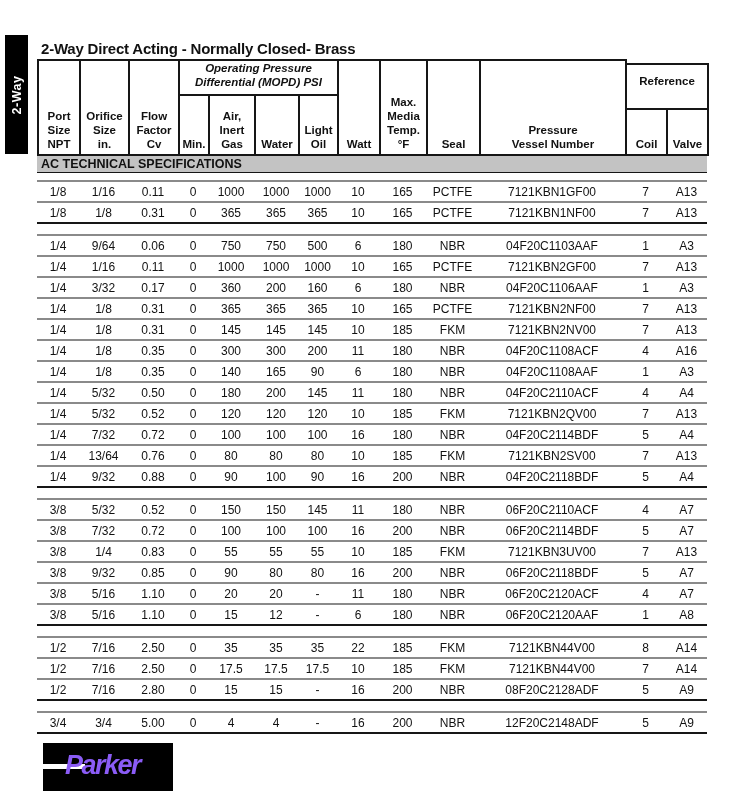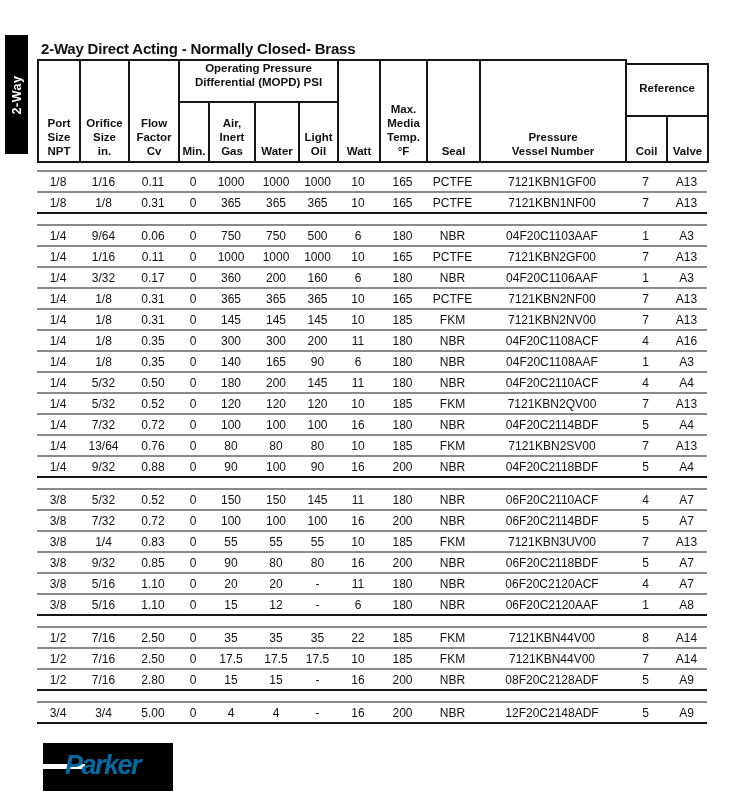--- a/index.html
+++ b/index.html
@@ -20,40 +20,40 @@
   col.c-air {width:46px} col.c-wat {width:44px} col.c-oil {width:39px} col.c-watt {width:42px}
   col.c-temp {width:47px} col.c-seal {width:53px} col.c-ves {width:146px} col.c-coil {width:41px} col.c-val {width:41px}
 
   
   .head-table th { border: 2px solid #161616; font-size: 11.5px; font-weight: bold; line-height: 1.22;
                    text-align: center; vertical-align: bottom; padding: 0 0 3px 0; white-space: pre-line; }
   .head-table tr.hr1 { height: 4px; }
   .head-table tr.hr2 { height: 26px; }
   .head-table tr.hr3 { height: 14px; }
   .head-table tr.hr4 { height: 46px; }
-  .head-table th.th-group { vertical-align: middle; padding-bottom: 12px; }
+  .head-table th.th-group { vertical-align: middle; padding-bottom: 5px; font-style: italic; }
   .head-table th.th-ref { vertical-align: bottom; padding-bottom: 20px; }
   .head-table th.nob { border: none; }
 
   
   .ac-band { height: 17px; background: #c3c3c3; border-bottom: 1.5px solid #161616;
              font-weight: bold; font-size: 12.5px; padding: 1px 0 0 4px; }
 
   
   .data-table { font-size: 12px; margin-top: 7px; }
   .data-table td { text-align: center; height: 21px; padding: 0; line-height: 1; }
   .data-table tbody.group td { border-top: 2px solid #8a8a8a; }
   .data-table tbody:first-child tr:first-child td { border-top: none; }
   .data-table tbody.group tr:last-child td { border-bottom: 2px solid #161616; }
   .data-table tbody.spacer td { height: 12px; border: none; }
 
   
   .logo { position: absolute; left: 43px; top: 743px; width: 130px; height: 48px; background: #000; }
   .logo .stripe { position: absolute; left: -4px; top: 21px; width: 46px; height: 5px; background: #fff; }
-  .logo .word { position: absolute; left: 22px; top: 7px; color: #0369a1; font-weight: bold; font-style: italic;
+  .logo .word { position: absolute; left: 22px; top: 7px; color: #8b5cf6; font-weight: bold; font-style: italic;
                 font-size: 27px; letter-spacing: -1.5px; }
 </style>
 </head>
 <body>
 
 <div class="side-tab">
   <span>2-Way</span>
 </div>
 
 <div class="page-title">2-Way Direct Acting - Normally Closed- Brass</div>
@@ -111,20 +111,21 @@
       <th rowspan="2">Light
 Oil</th>
     </tr>
     <tr class="hr4">
       <th>Coil</th>
       <th>Valve</th>
     </tr>
   </tbody>
     </table>
 
+  <div class="ac-band">AC TECHNICAL SPECIFICATIONS</div>
 
   <table class="data-table" id="data-table">
     <colgroup>
       <col class="c-port">
         <col class="c-ori">
         <col class="c-cv">
         <col class="c-min">
         <col class="c-air">
       <col class="c-wat">
         <col class="c-oil">

